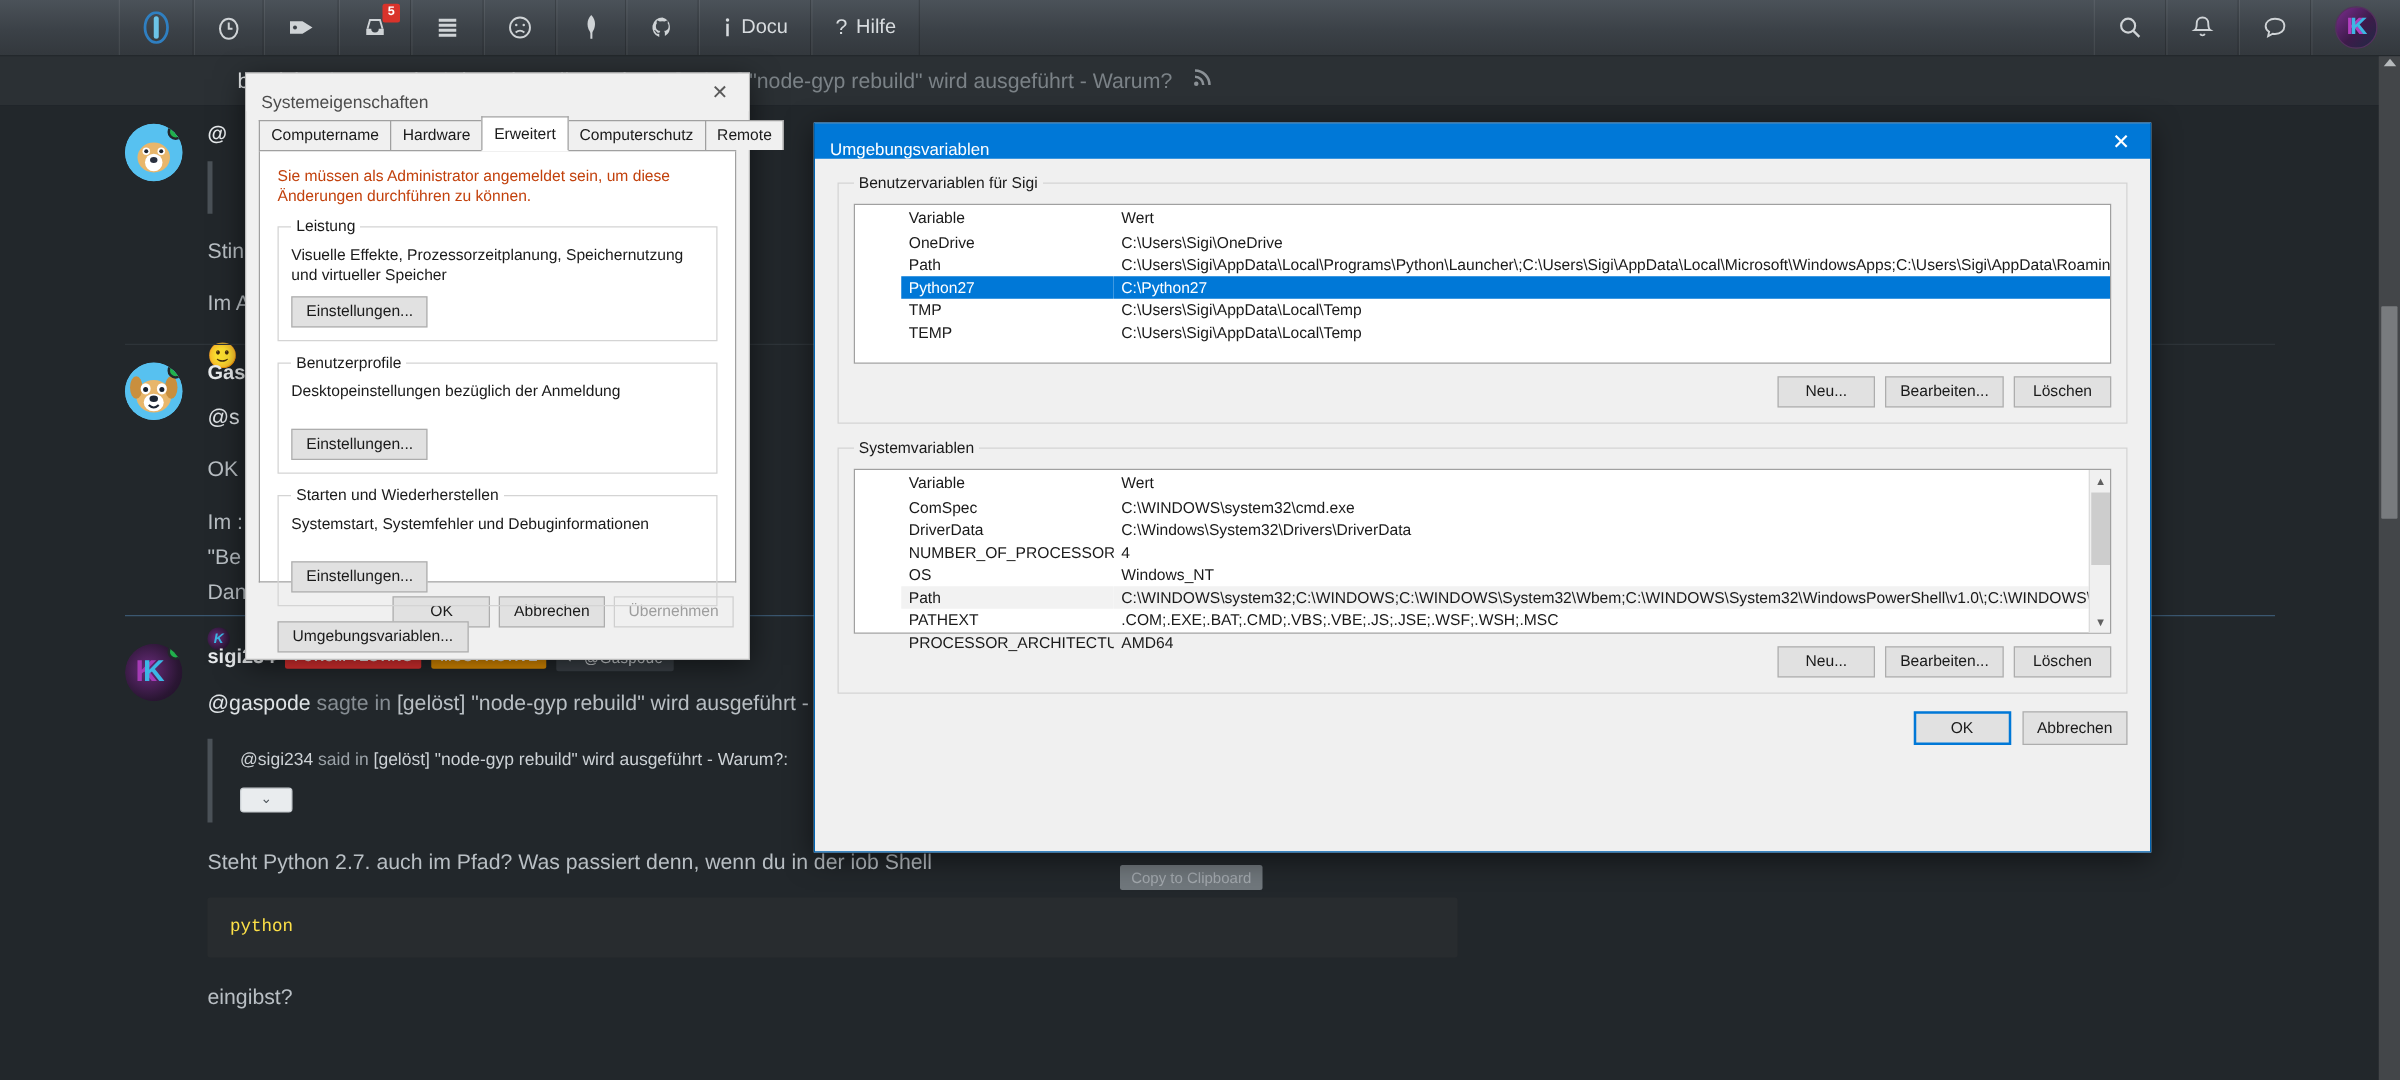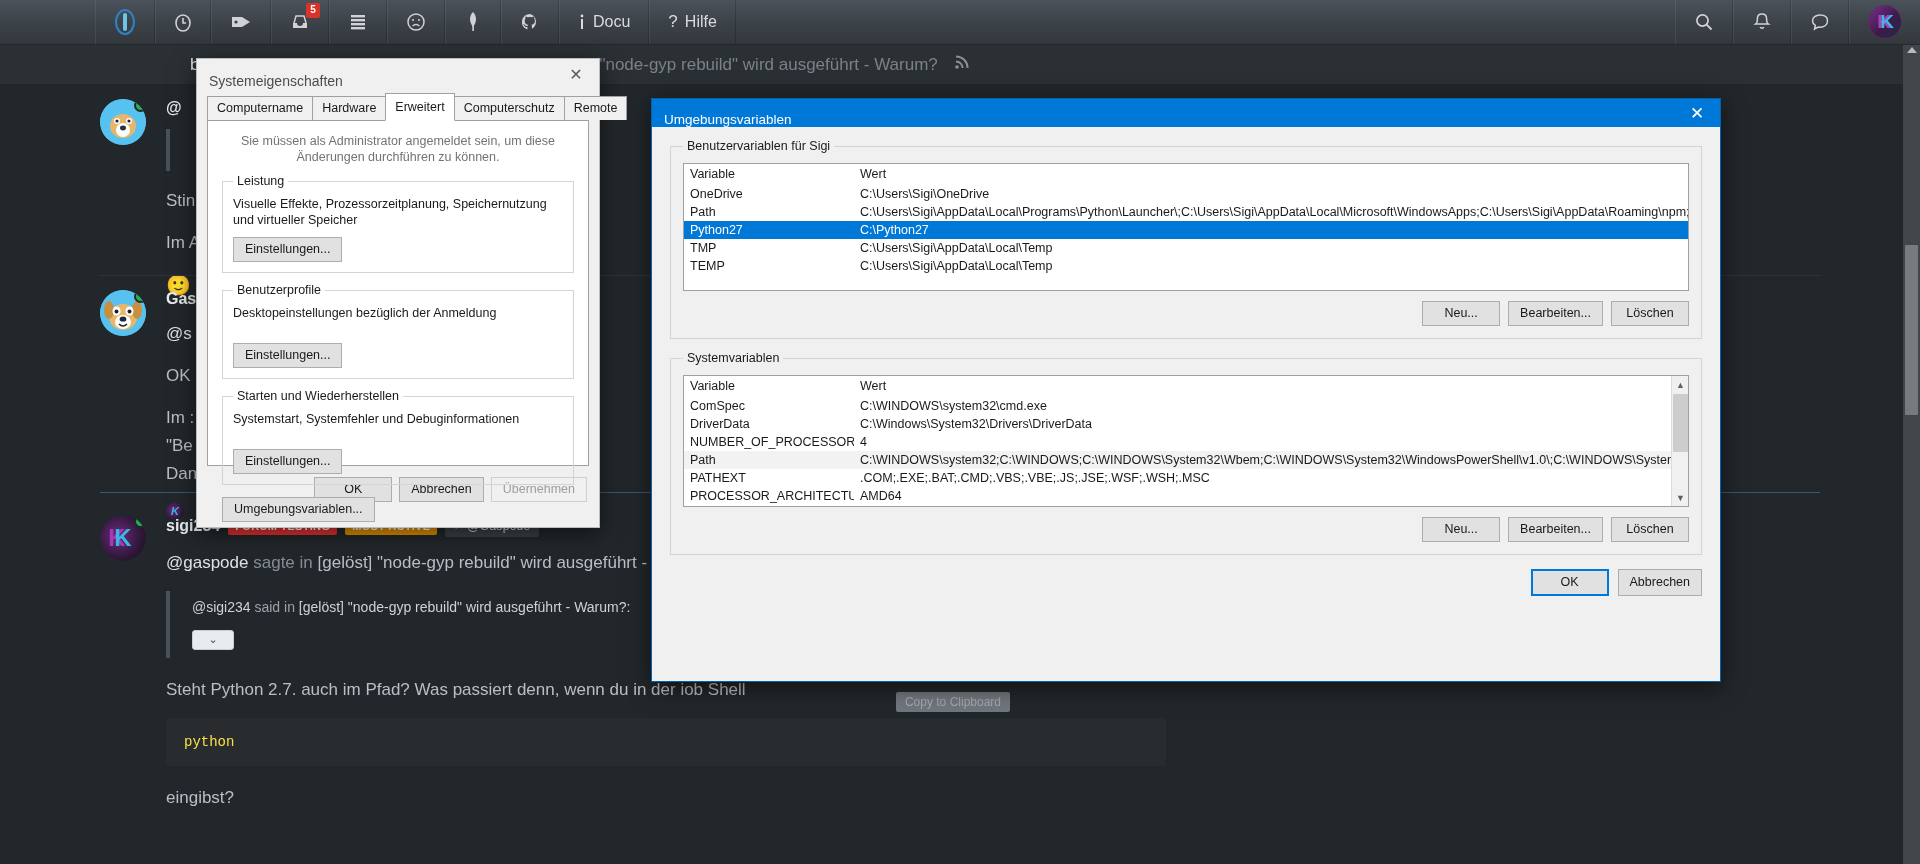--- a/index.html
+++ b/index.html
@@ -170,21 +170,21 @@
   .tab {
     font-size: 12.5px; color: #1a1a1a; padding: 4px 9px 4px;
     background: #f0f0f0; border: 1px solid #a0a0a0; border-bottom: none;
     margin-right: -1px; cursor: pointer; line-height: 15px;
   }
   .tab.active { background: #fff; padding-top: 6px; padding-bottom: 5px; position: relative; top: 1px; border-bottom: 1px solid #fff; }
   .tab-panel {
     background: #fff; border: 1px solid #a0a0a0; border-top: none;
     margin: 0 10px; height: 345px; padding: 12px 14px; position: relative;
   }
-  .hint { font-size: 12.5px; color: #737373; line-height: 16px; margin-bottom: 9px; text-align: center; }
+  .hint { font-size: 12.5px; color: #c2410c; line-height: 16px; margin-bottom: 9px; }
   fieldset.grp {
     border: 1px solid #d4d4d4; padding: 8px 10px 10px; margin-bottom: 10px;
     position: relative;
   }
   fieldset.grp legend { font-size: 12.5px; color: #1a1a1a; padding: 0 4px; }
   .grp-text { font-size: 12.5px; color: #1a1a1a; line-height: 16px; }
   .btn {
     font-size: 12.5px; color: #1a1a1a; background: #e1e1e1;
     border: 1px solid #adadad; padding: 4px 11px; cursor: pointer;
     min-width: 78px; line-height: 15px;
@@ -198,21 +198,21 @@
   #envvars {
     left: 651px; top: 98px; width: 1070px; height: 584px;
     border: 1px solid #0063b1; background: #f0f0f0;
   }
   #envvars .win-title { background: #0078d7; color: #fff; height: 28px; font-size: 13.5px; }
   #envvars .win-close { color: #fff; font-size: 17px; height: 28px; }
   #envvars .body { padding: 12px 18px 0 18px; }
   fieldset.envgrp { border: 1px solid #d4d4d4; padding: 10px 12px 12px; }
   fieldset.envgrp legend { font-size: 12.5px; color: #1a1a1a; padding: 0 4px; }
 
-  .table-wrap { background: #fff; border: 1px solid #a0a0a0; position: relative; }
+  .table-wrap { background: #fff; border: 1px solid #a0a0a0; position: relative; padding-left: 37px; }
   table.vars { width: 100%; border-collapse: collapse; table-layout: fixed; }
   table.vars td { font-size: 12.5px; color: #1a1a1a; padding: 2px 6px; height: 16px;
     white-space: nowrap; overflow: hidden; text-overflow: clip; }
   table.vars tr.hdr td { color: #1a1a1a; padding-top: 3px; padding-bottom: 4px; }
   table.vars tr.sel td { background: #0078d7; color: #fff; }
   table.vars tr.alt td { background: #f2f2f2; }
   table.vars td.col-var { width: 170px; }
 
   .scroll-col {
     position: absolute; right: 0; top: 0; width: 17px; height: 100%;
@@ -613,20 +613,24 @@
               <td>C:\WINDOWS\system32\cmd.exe</td>
             </tr>
             <tr>
               <td class="col-var">DriverData</td>
               <td>C:\Windows\System32\Drivers\DriverData</td>
             </tr>
             <tr>
               <td class="col-var">NUMBER_OF_PROCESSORS</td>
               <td>4</td>
             </tr>
+            <tr>
+              <td class="col-var">OS</td>
+              <td>Windows_NT</td>
+            </tr>
             <tr class="alt">
               <td class="col-var">Path</td>
               <td>C:\WINDOWS\system32;C:\WINDOWS;C:\WINDOWS\System32\Wbem;C:\WINDOWS\System32\WindowsPowerShell\v1.0\;C:\WINDOWS\System32\Open...</td>
             </tr>
             <tr>
               <td class="col-var">PATHEXT</td>
               <td>.COM;.EXE;.BAT;.CMD;.VBS;.VBE;.JS;.JSE;.WSF;.WSH;.MSC</td>
             </tr>
             <tr>
               <td class="col-var">PROCESSOR_ARCHITECTURE</td>

